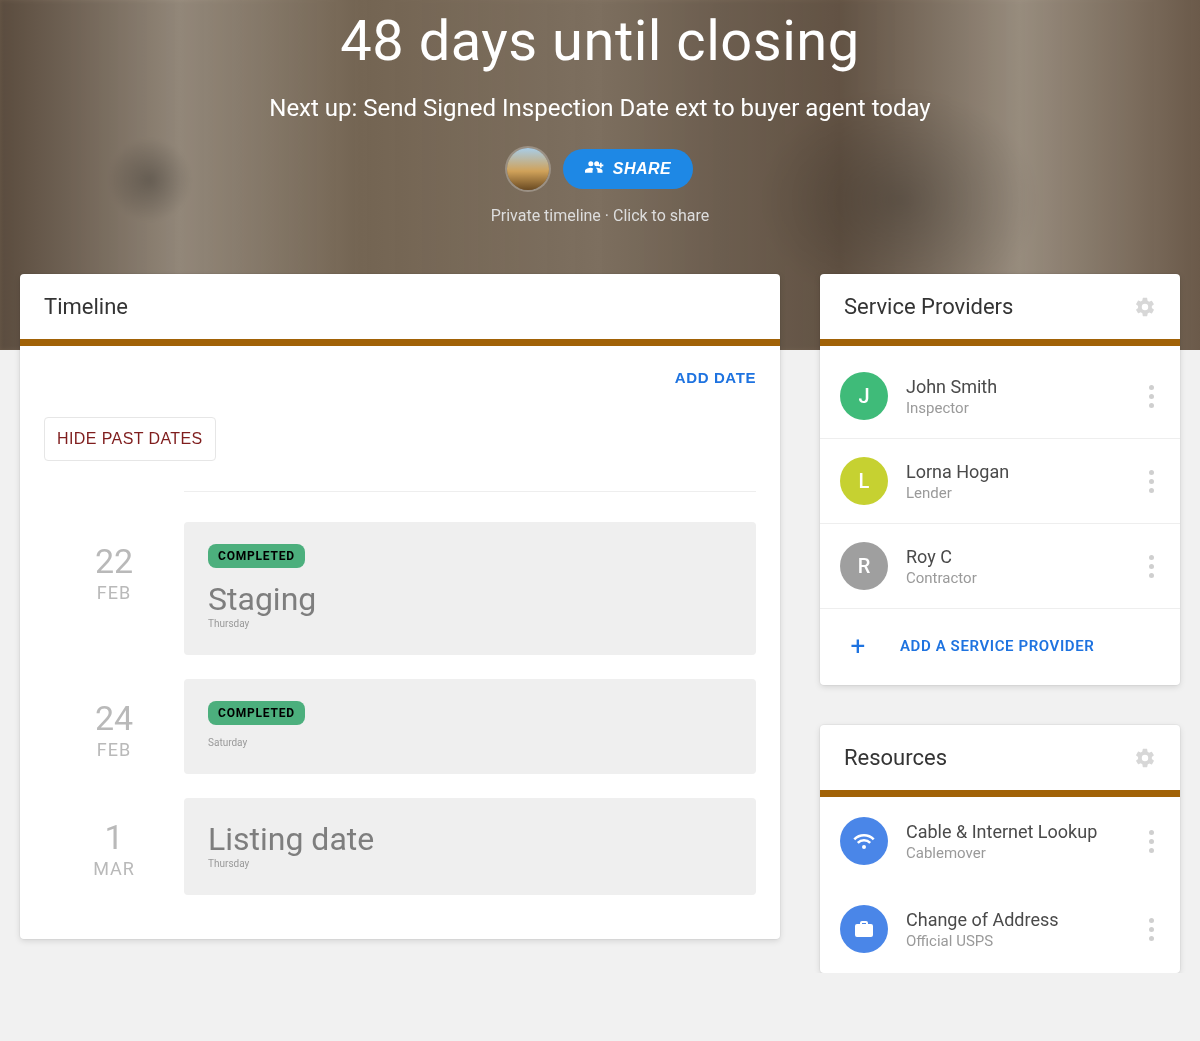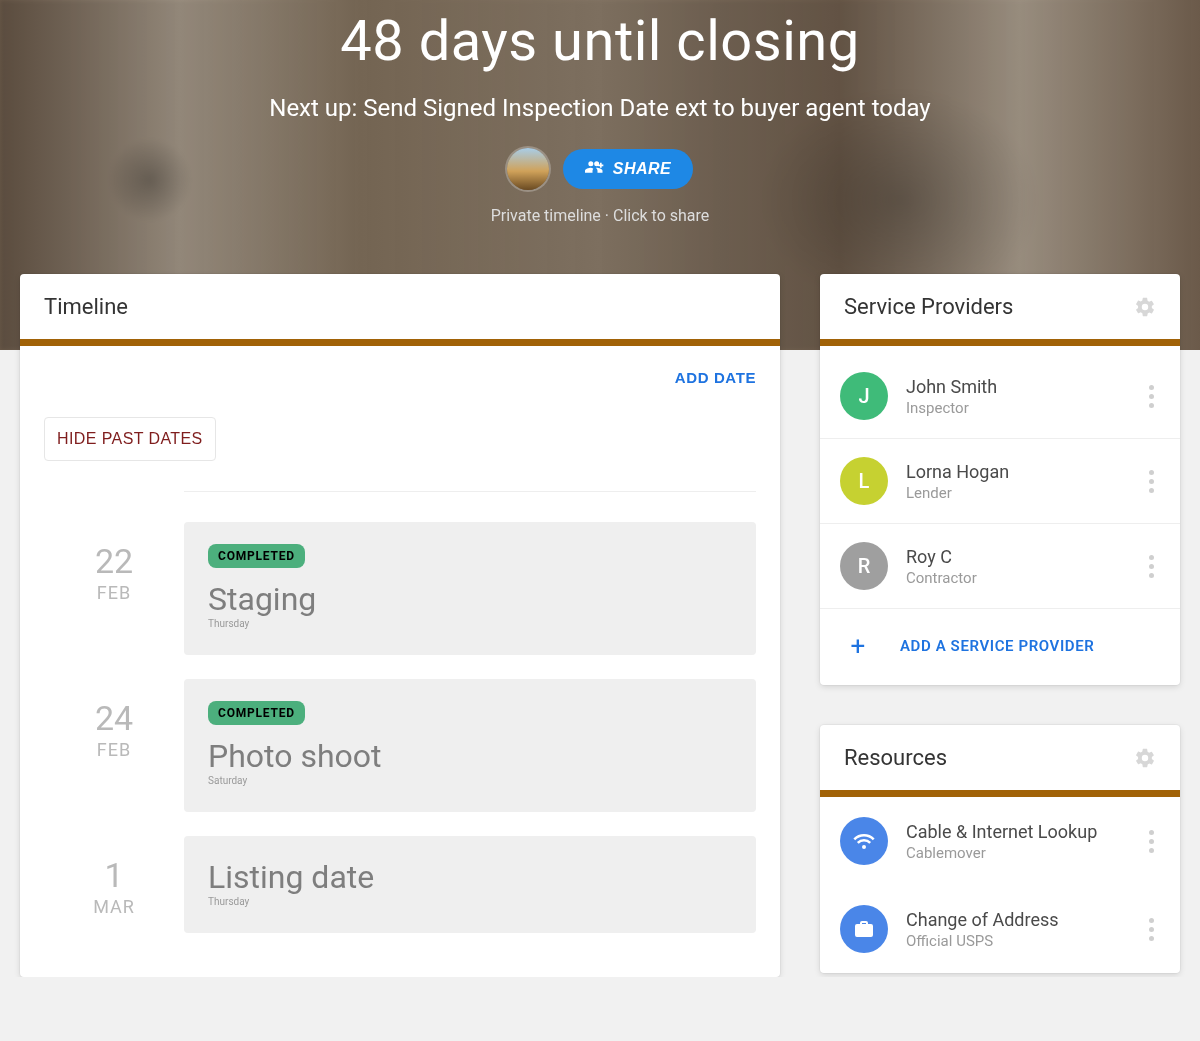--- a/index.html
+++ b/index.html
@@ -241,21 +241,20 @@
         </div>
       </div>
 
       <div class="event-row">
         <div class="event-date">
           <div class="day">24</div>
           <div class="mon">FEB</div>
         </div>
         <div class="event-card">
           <span class="badge">COMPLETED</span>
-          <div class="event-title">Photo shoot</div>
           <div class="event-sub">Saturday</div>
         </div>
       </div>
 
       <div class="event-row">
         <div class="event-date">
           <div class="day">1</div>
           <div class="mon">MAR</div>
         </div>
         <div class="event-card">

